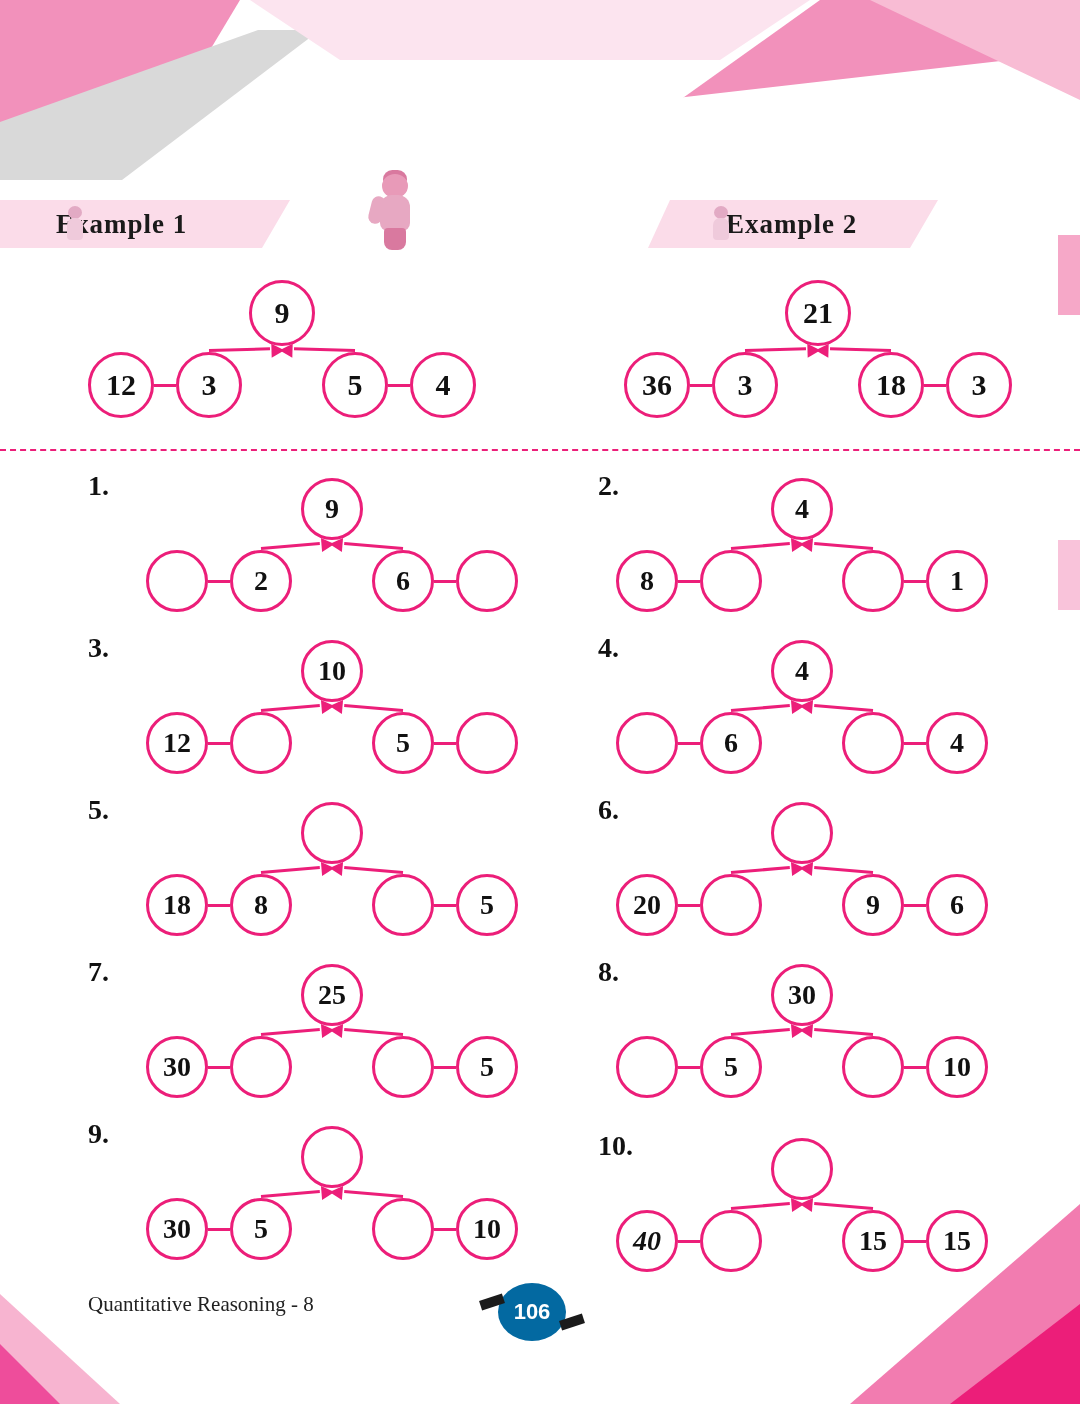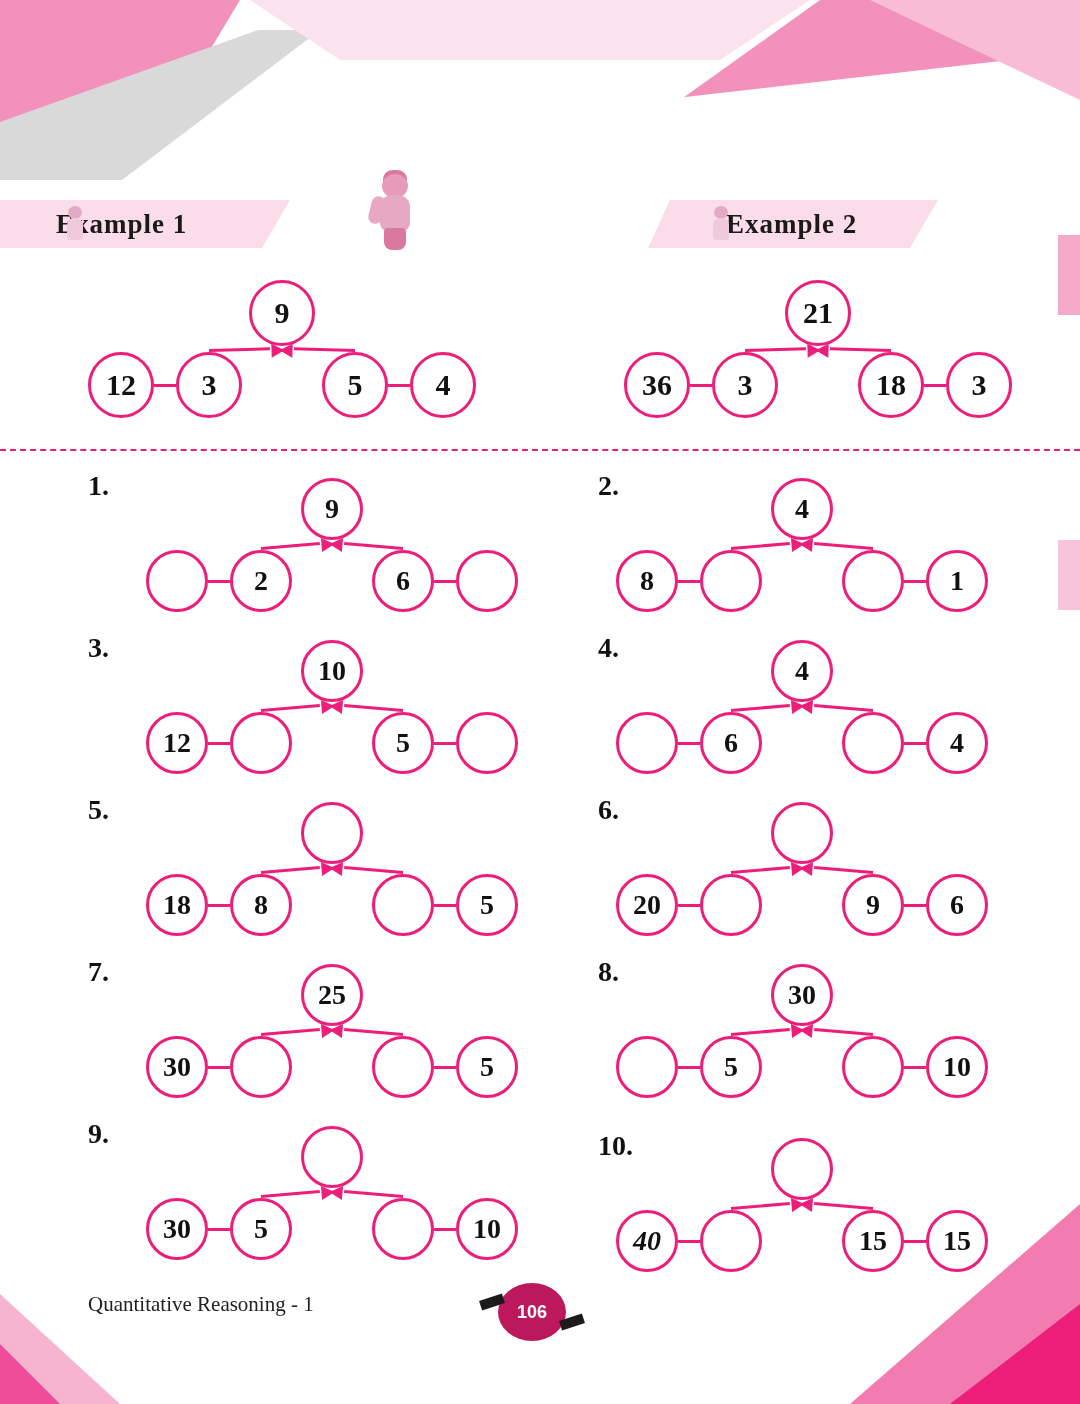--- a/index.html
+++ b/index.html
@@ -211,26 +211,26 @@
   
   #footer-text {
     position: absolute; left: 88px; top: 1292px;
     font-family: "Liberation Serif", serif;
     font-size: 21px;
     color: #222222;
   }
   #page-badge {
     position: absolute; left: 498px; top: 1283px;
     width: 68px; height: 58px;
-    background: #be185d;
+    background: #0369a1;
     border-radius: 50%;
     color: #ffffff;
     font-family: "Liberation Sans", sans-serif;
     font-weight: bold;
-    font-size: 18px;
+    font-size: 22px;
     display: flex; align-items: center; justify-content: center;
   }
   #page-badge::before, #page-badge::after {
     content: "";
     position: absolute;
     background: #1b1b1b;
     width: 24px; height: 10px;
   }
   #page-badge::before { left: -18px; top: 14px; transform: rotate(-18deg); }
   #page-badge::after { right: -18px; bottom: 14px; transform: rotate(-18deg); }
@@ -462,14 +462,14 @@
         <div class="arrow-head" style="left: 183px; top: 60px; transform: rotate(-85.1696deg);"></div>
         <div class="circle" style="left: 155px; top: 0px;"></div>
         <div class="circle" style="left: 0px; top: 72px; font-style: italic;">40</div>
         <div class="circle" style="left: 84px; top: 72px;"></div>
         <div class="circle" style="left: 226px; top: 72px;">15</div>
         <div class="circle" style="left: 310px; top: 72px;">15</div>
       </div>
     </div>
   </div>
 
-<div id="footer-text">Quantitative Reasoning - 1</div>
+<div id="footer-text">Quantitative Reasoning - 8</div>
 <div id="page-badge">106</div>
 
 </body></html>

